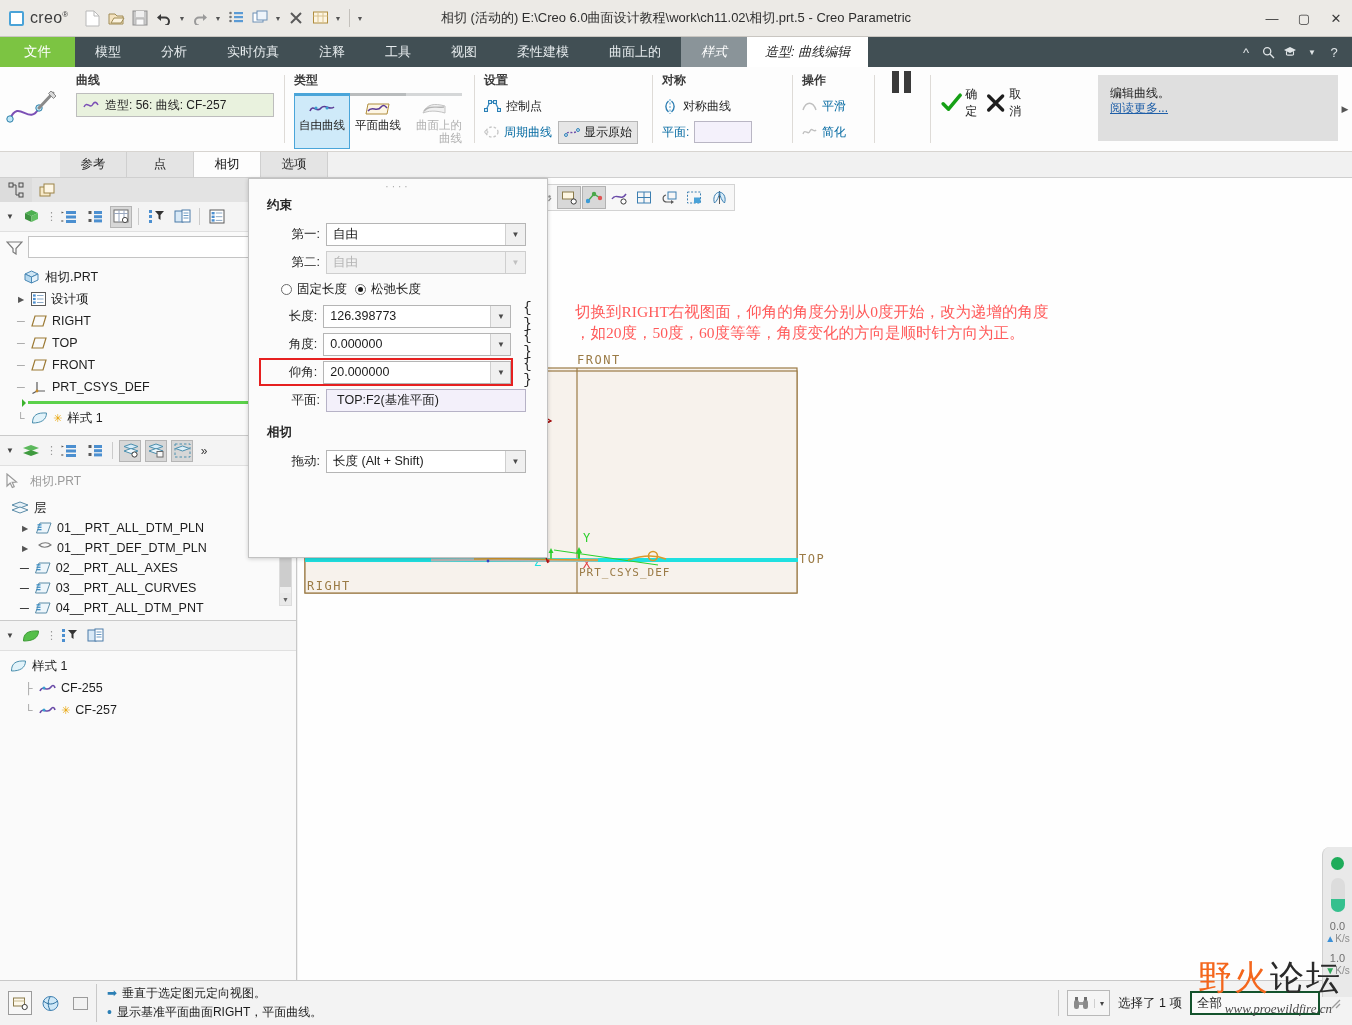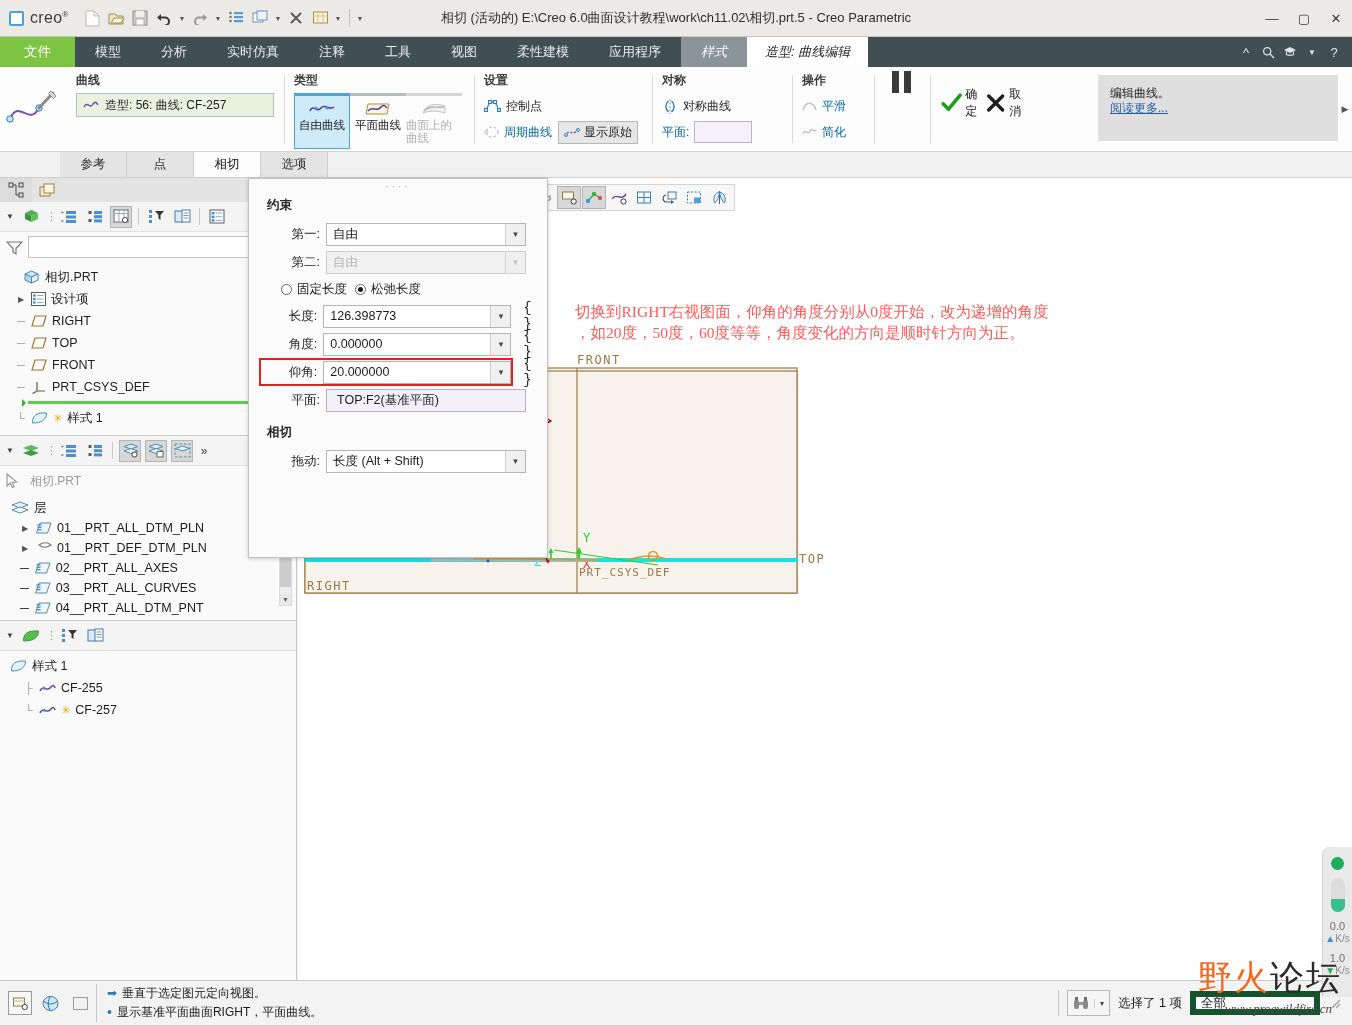--- a/index.html
+++ b/index.html
@@ -67,21 +67,21 @@
     display:flex;align-items:center;gap:6px;padding:0 6px;font-size:12px;color:#222;
   }
   .typebtns{ display:flex;gap:0;}
   .tbtn{
     width:56px;height:56px;display:flex;flex-direction:column;align-items:center;
     justify-content:flex-start;padding-top:6px;font-size:11.5px;color:#232323;
     border-top:3px solid #b9bcbd;
   }
   .tbtn.active{ background:#cfeaf9;border:1px solid #4aa5d9;border-top:3px solid #4aa5d9;}
   .tbtn.dim{ color:#b0b0b0;border-top-color:#d5d7d8;}
-  .tbtn .tlab{ margin-top:3px;line-height:1.1;text-align:left;}
+  .tbtn .tlab{ margin-top:3px;line-height:1.1;text-align:right;}
 
   .rrow{ display:flex;align-items:center;gap:5px;height:26px;font-size:12px;color:#222;}
   .rrow.dim{color:#0369a1;}
   .togbtn{ display:flex;align-items:center;gap:4px;padding:2px 5px;border:1px solid #b7b7b7;background:#e6e6e6;}
   .planein{ width:58px;height:22px;background:#f4f1fb;border:1px solid #b9b6c4;}
 
   .okcancel{ display:flex;align-items:stretch;gap:0;padding-top:14px;}
   .occol{ width:44px;display:flex;flex-direction:row;align-items:center;gap:2px;font-size:12px;color:#222;}
   .pausebtn{ display:flex;align-items:center;padding:0 14px;}
 
@@ -207,21 +207,21 @@
   .sb-icon{ width:24px;height:24px;display:flex;align-items:center;justify-content:center;border:1px solid transparent;}
   .sb-icon.box{ border:1px solid #9b9b9b;background:#f7f7f7;}
   .sb-msgs{ border-left:1px solid #c8c8c8;margin-left:4px;padding-left:10px;font-size:12px;line-height:1.55;color:#1c1c1c;}
   .sb-msgs .m{display:flex;align-items:center;gap:5px;}
   .sb-right{ margin-left:auto;display:flex;align-items:center;gap:8px;padding-right:10px;}
   .sb-vsep{ width:1px;height:26px;background:#c8c8c8;}
   .findbtn{ height:26px;display:flex;align-items:center;border:1px solid #b9b9b9;background:#f5f5f5;}
   .findbtn .f1{width:26px;display:flex;align-items:center;justify-content:center;}
   .findbtn .f2{width:15px;display:flex;align-items:center;justify-content:center;font-size:8px;color:#444;border-left:1px solid #cfcfcf;}
   .selcount{ font-size:12.5px;color:#1c1c1c;}
-  .allbox{ width:130px;height:24px;border:6px solid #14532d;background:#fafafa;display:flex;align-items:center;padding-left:5px;font-size:12.5px;}
+  .allbox{ width:130px;height:24px;border:2px solid #14532d;background:#fafafa;display:flex;align-items:center;padding-left:5px;font-size:12.5px;}
   .grip{ width:14px;height:14px;}
 
   
   .wm{
     position:absolute;right:12px;bottom:30px;z-index:60;pointer-events:none;
     display:flex;align-items:center;gap:2px;
   }
   .wm-ch{ font-size:34px;font-family:"Liberation Serif","DejaVu Serif",serif;color:#2b2b2b;line-height:1;}
   .wm-ch.o{ color:#f4661c;}
   .wm-url{
@@ -330,21 +330,21 @@
 
 <div class="tabstrip">
   <div class="tab file">文件</div>
   <div class="tab">模型</div>
   <div class="tab">分析</div>
   <div class="tab">实时仿真</div>
   <div class="tab">注释</div>
   <div class="tab">工具</div>
   <div class="tab">视图</div>
   <div class="tab">柔性建模</div>
-  <div class="tab">应用程序</div>
+  <div class="tab">曲面上的</div>
   <div class="tab sel">样式</div>
   <div class="tab ctx">造型: 曲线编辑</div>
   <div class="right">
     <div class="ic">^</div>
     <div class="ic">
       <svg width="13" height="13" viewBox="0 0 13 13">
           <circle cx="5.2" cy="5.2" r="3.6" fill="none" stroke="#dfe4e6" stroke-width="1.3"></circle>
           <path d="M8 8l4 4" stroke="#dfe4e6" stroke-width="1.3"></path>
         </svg>
     </div>

